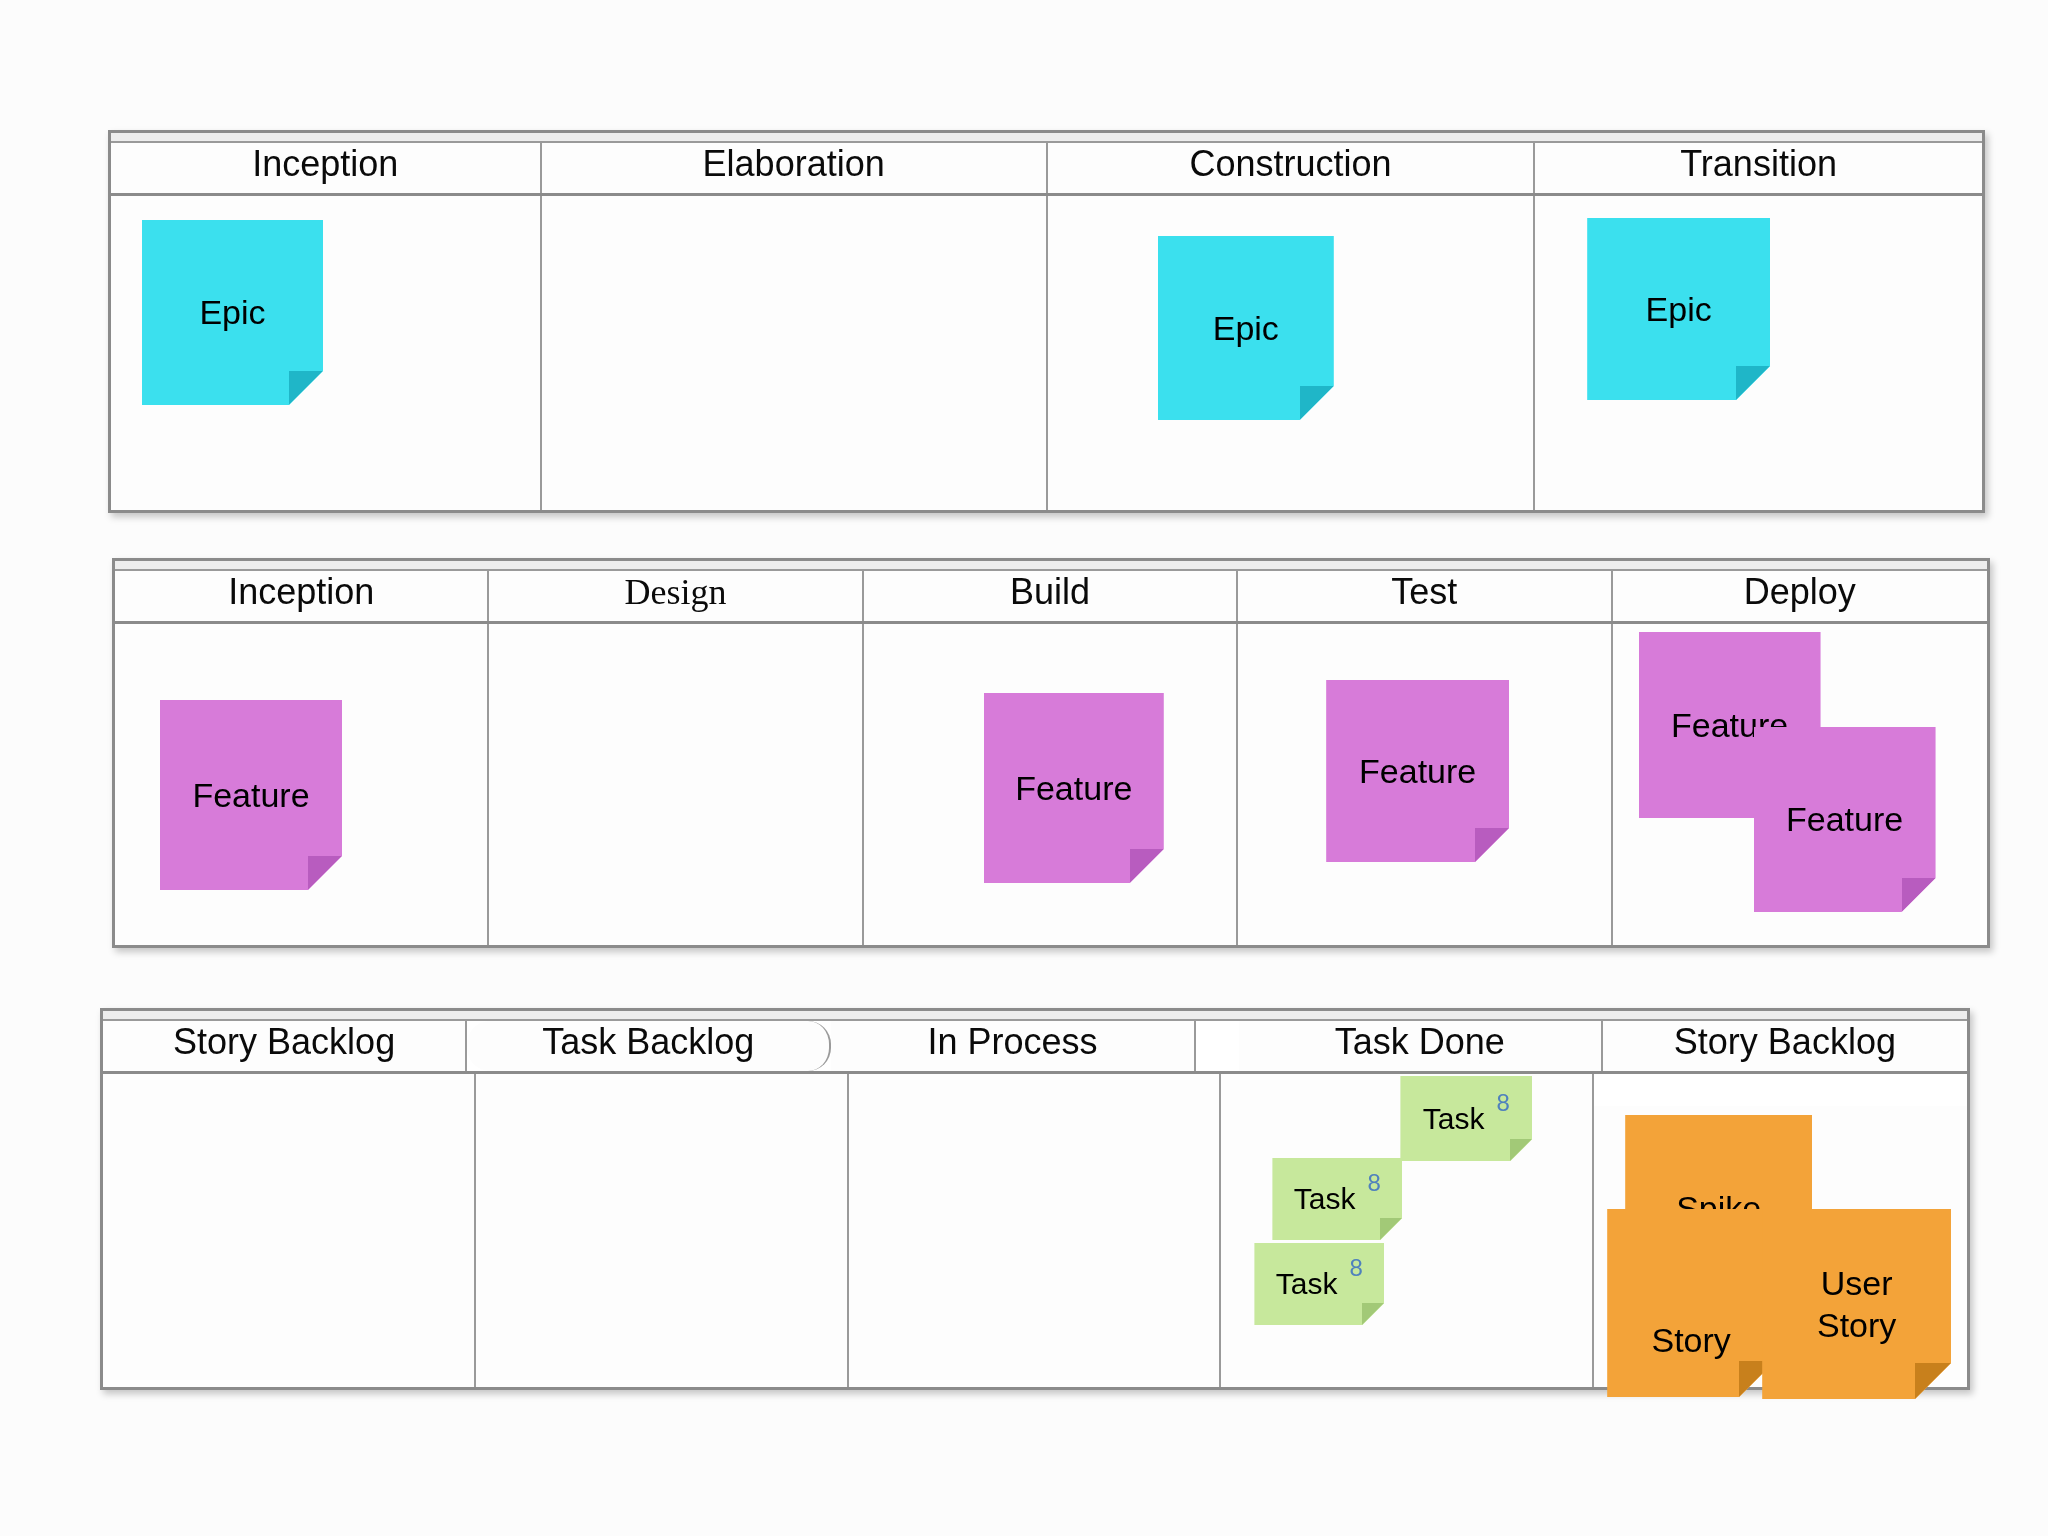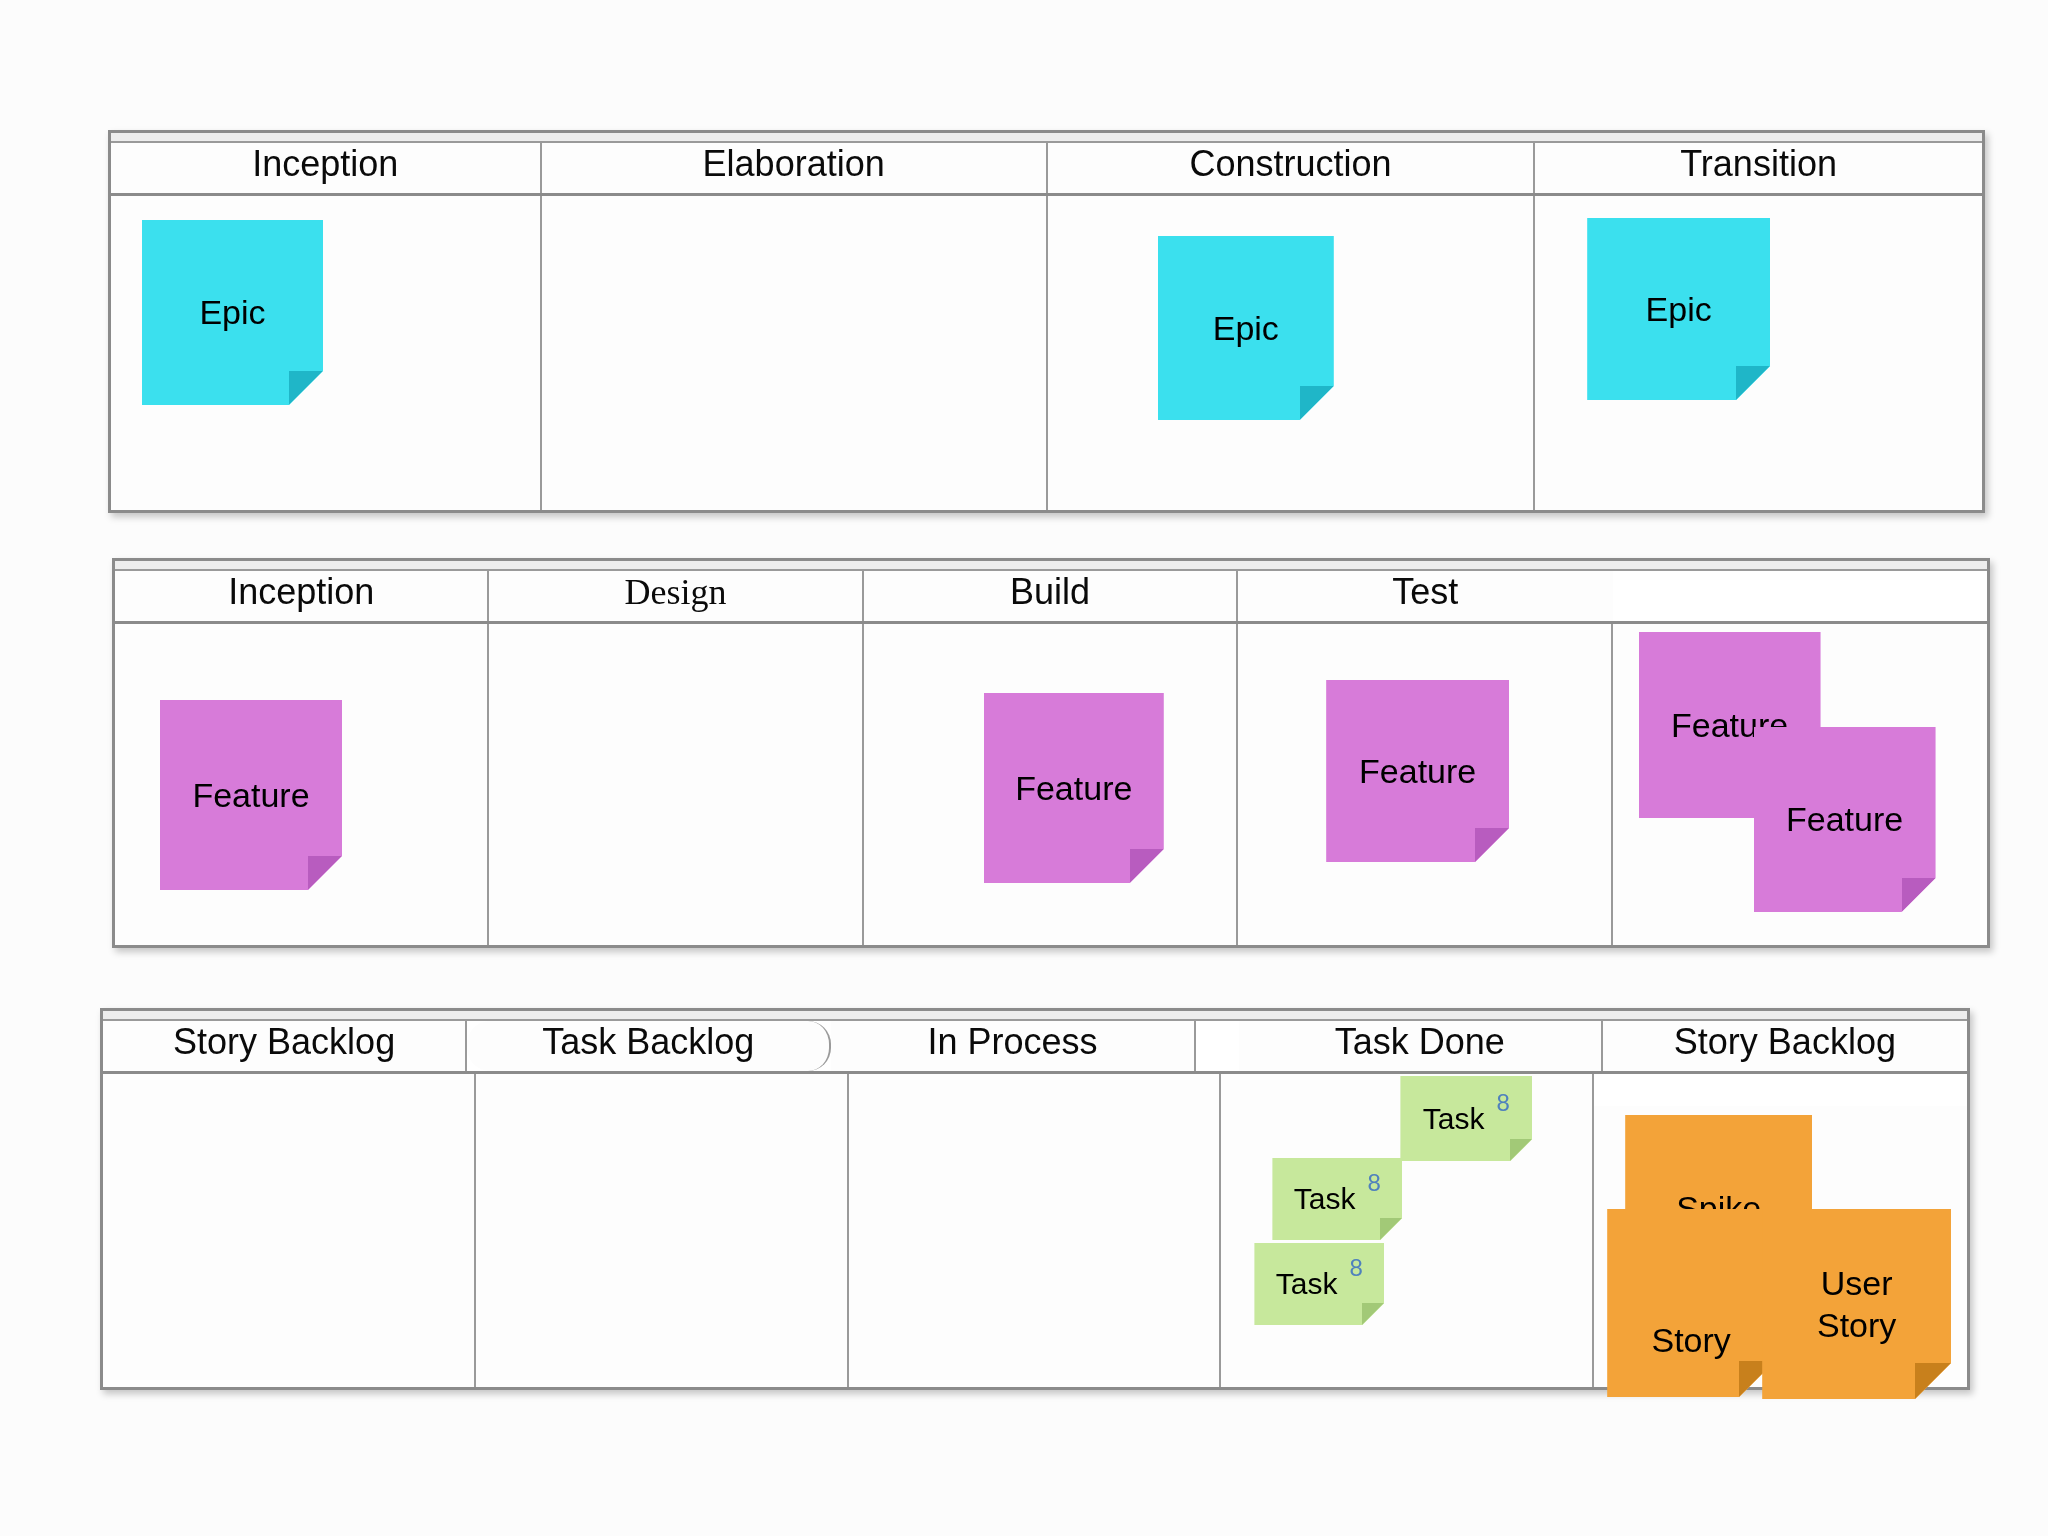--- a/index.html
+++ b/index.html
@@ -87,20 +87,23 @@
         </div>
         <div class="hcell" style="width: 20%; font-family: Liberation Serif, serif;">
           <span>Design</span>
         </div>
         <div class="hcell" style="width: 20%;">
           <span>Build</span>
         </div>
         <div class="hcell" style="width: 20%;">
           <span>Test</span>
         </div>
+        <div class="hcell" style="width: 20%;">
+          <span>Deploy</span>
+        </div>
       </div>
       <div class="brow">
         <div class="bcell" style="width: 20%;">
           <div class="note note-feature" style="left: 45px; top: 76px; width: 182px; height: 190px; z-index: 1; --c: #d77bd9; --fold: #b85cbf;">
             <span class="note-label">Feature</span>
           </div>
         </div>
         <div class="bcell" style="width: 20%;"></div>
         <div class="bcell" style="width: 20%;">
           <div class="note note-feature" style="left: 120px; top: 69px; width: 180px; height: 190px; z-index: 1; --c: #d77bd9; --fold: #b85cbf;">

